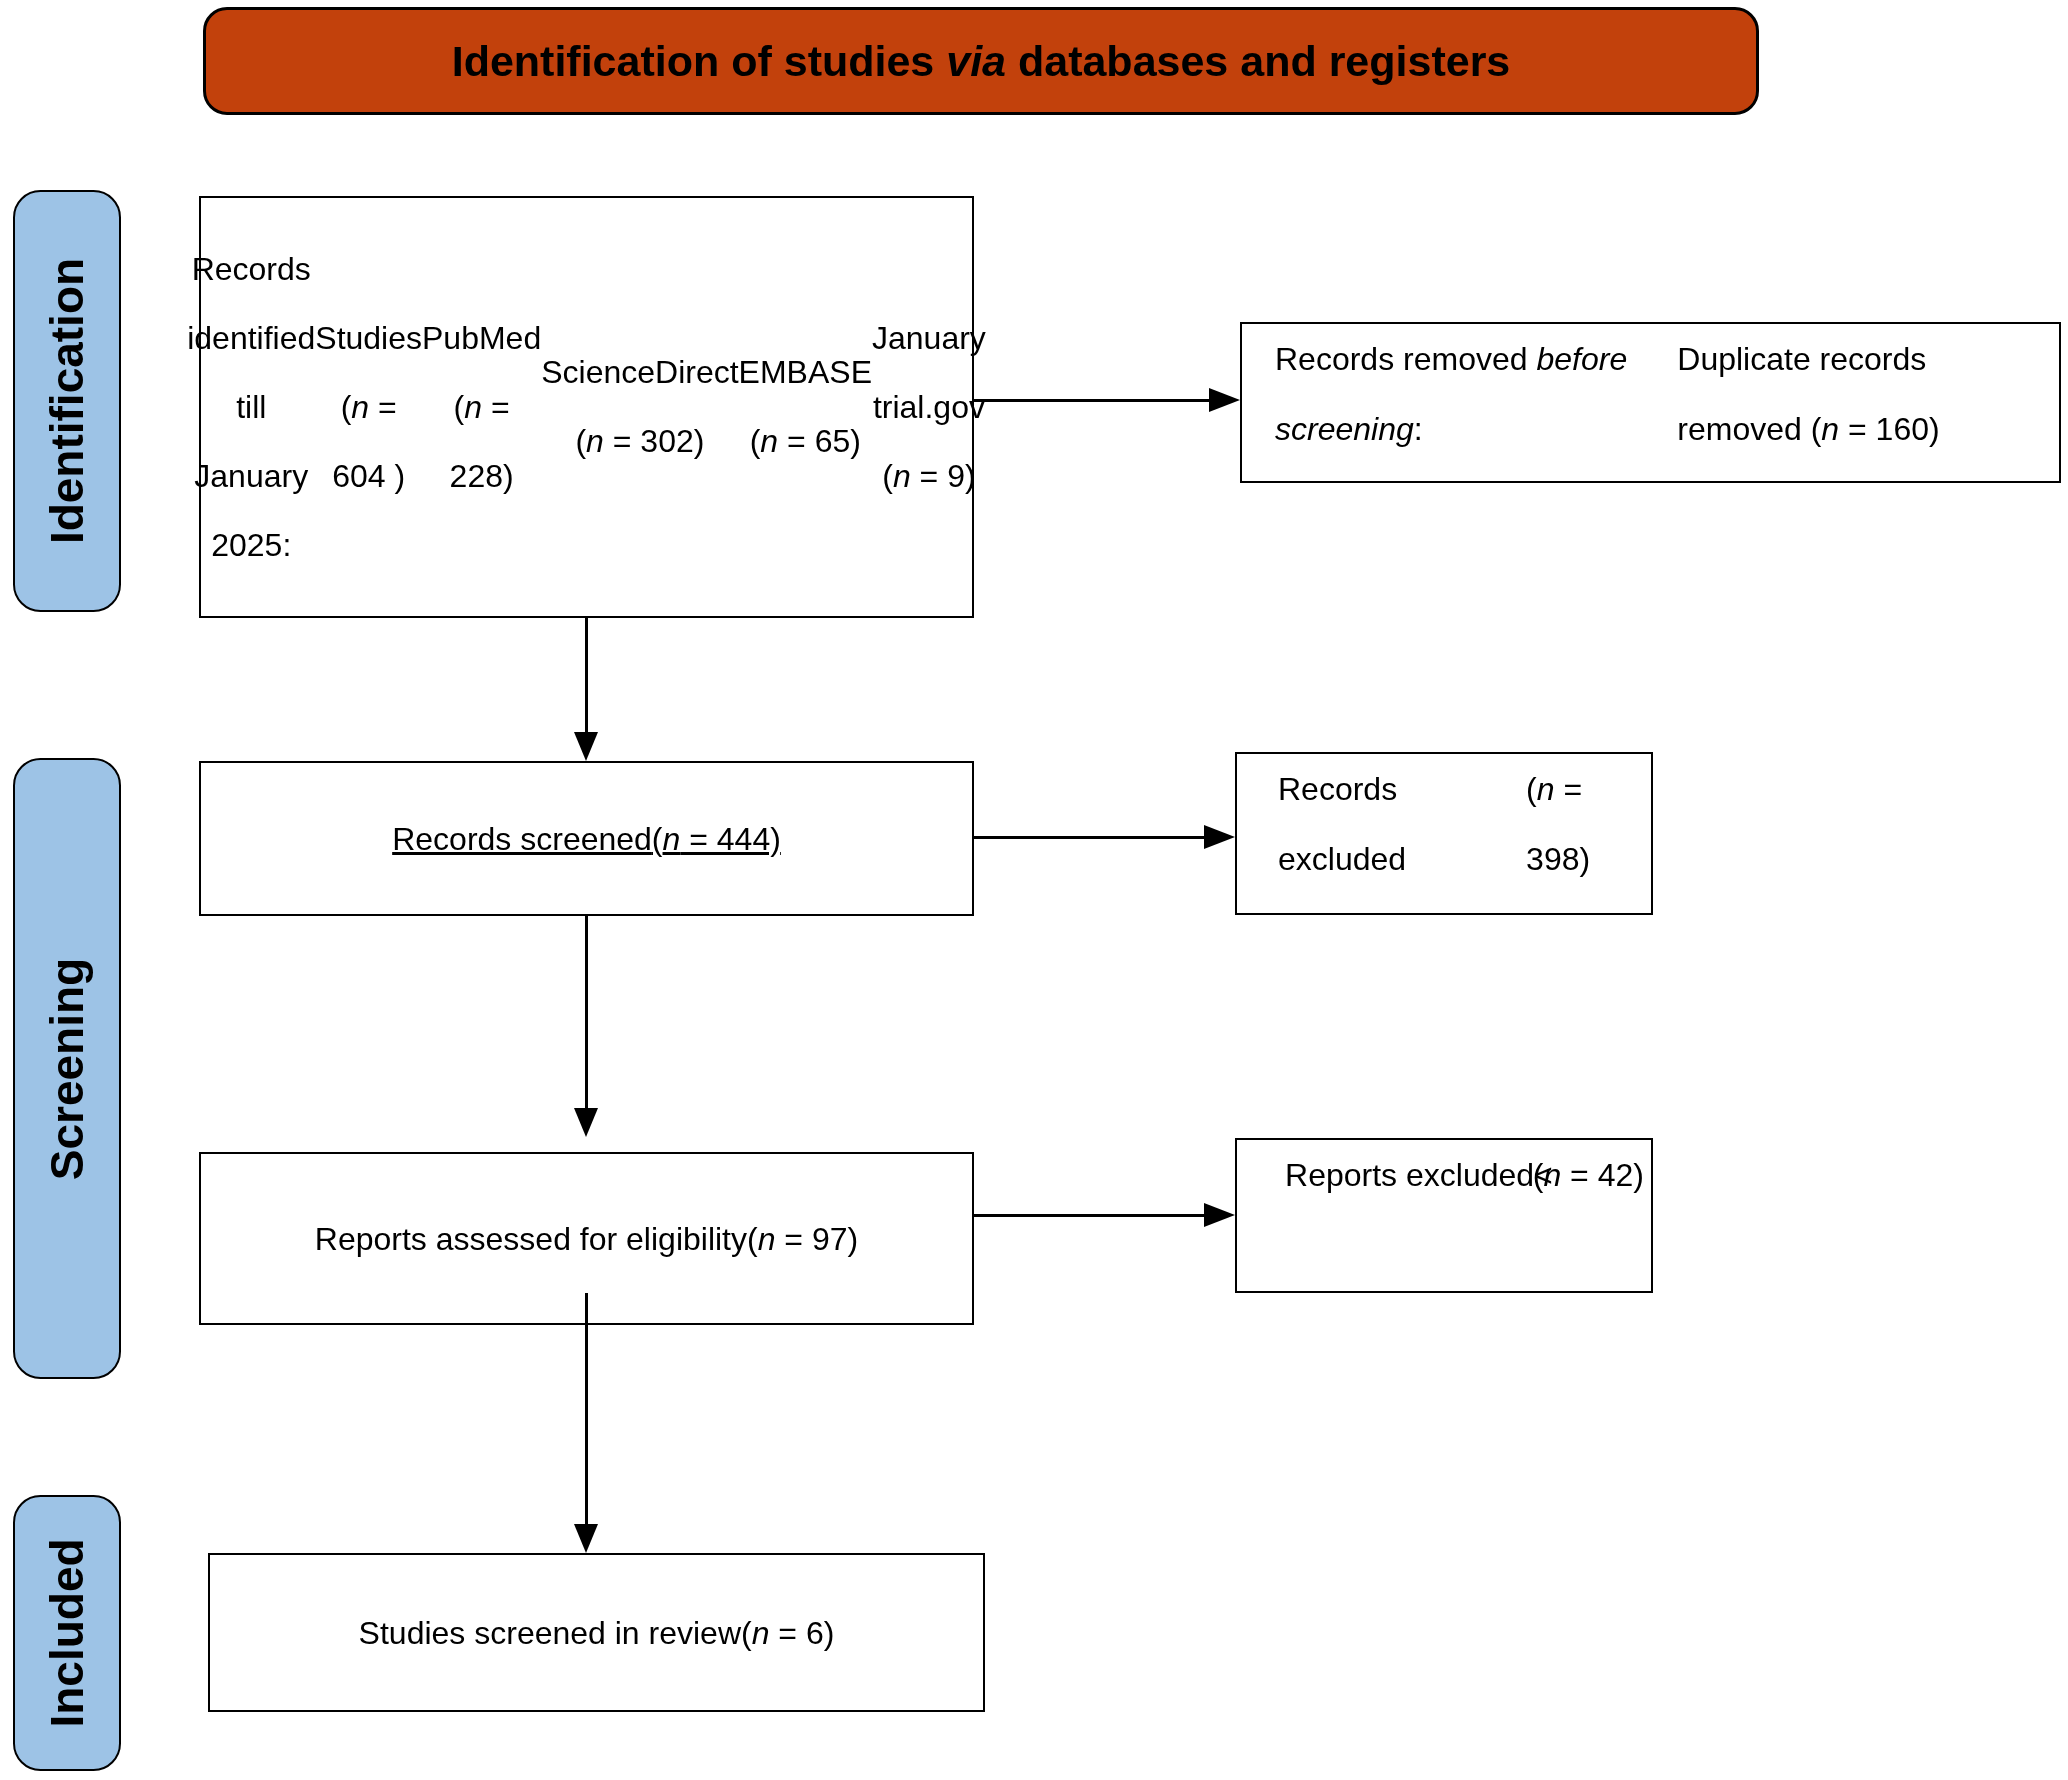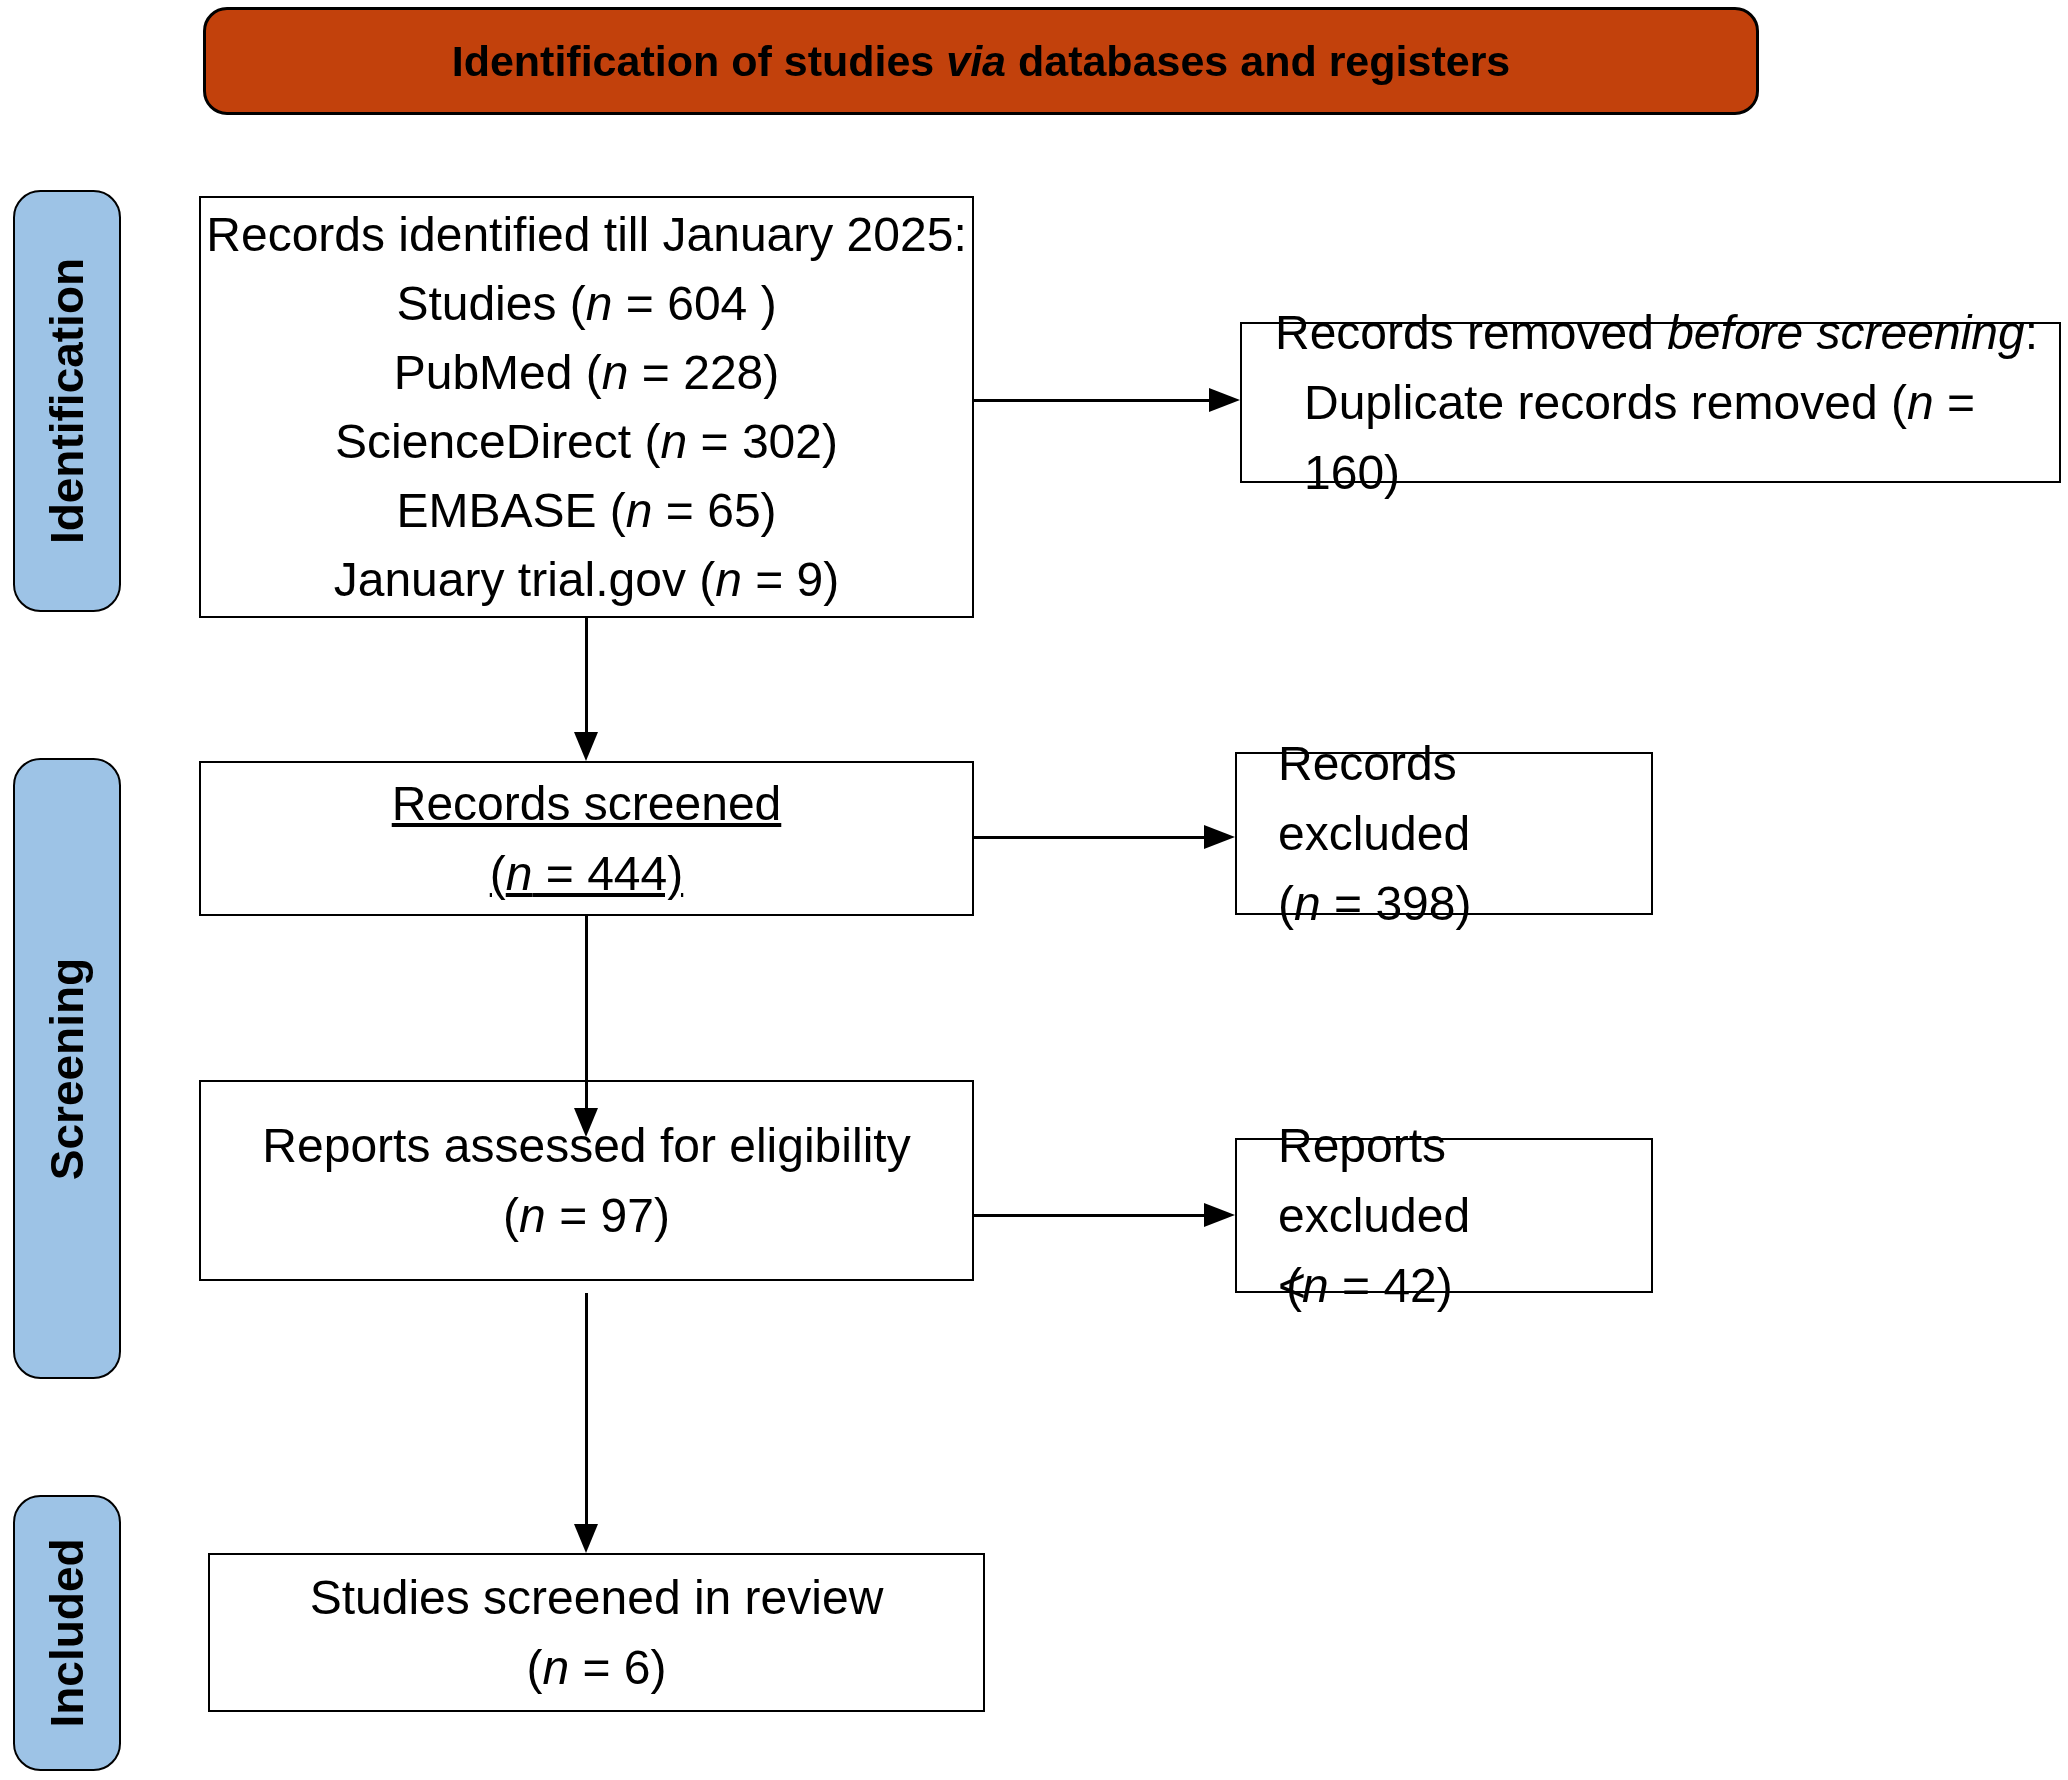--- a/index.html
+++ b/index.html
@@ -44,22 +44,22 @@
     font-weight: bold;
     font-size: 46px;
   }
 
   
   .box {
     position: absolute;
     background: #ffffff;
     border: 2.7px solid #000;
     box-sizing: border-box;
-    display: flex; flex-direction: column; justify-content: center;
-    font-size: 48px;
+    display: flex; flex-direction: row; justify-content: center;
+    font-size: 32px;
   }
   .box .line { white-space: pre-wrap; line-height: 70px; }
   .box.center { align-items: center; text-align: center; }
   .box.left   { align-items: flex-start; text-align: left; }
   .box .it { font-style: italic; }
   .box .indent { padding-left: 29px; }
   .tall .line { line-height: 69px; }
 
   
   .hline { position: absolute; height: 2.7px; background: #000; }
@@ -113,21 +113,21 @@
   <div class="box center" style="left:199px; top:761px; width:775px; height:155px;text-decoration:underline;">
     <div class="line"><span>Records screened</span><span class="it"></span><span></span></div>
     <div class="line"><span>(</span><span class="it">n</span><span> = 444)</span></div>
   </div>
 
   <div class="box left" style="left:1235px; top:752px; width:418px; height:163px; padding-left:41px;">
     <div class="line"><span>Records excluded</span><span class="it"></span><span></span></div>
     <div class="line"><span>(</span><span class="it">n</span><span> = 398)</span></div>
   </div>
 
-  <div class="box center" style="left:199px; top:1080px; width:775px; height:201px;">
+  <div class="box center" style="left:199px; top:1152px; width:775px; height:173px;">
     <div class="line"><span>Reports assessed for eligibility</span><span class="it"></span><span></span></div>
     <div class="line"><span>(</span><span class="it">n</span><span> = 97)</span></div>
   </div>
 
   <div class="box left" style="left:1235px; top:1138px; width:418px; height:155px; padding-left:41px;">
     <div class="line"><span>Reports excluded</span><span class="it"></span><span></span></div>
     <div class="line">&lt;<span style="margin-left:-20px">(</span><span class="it">n</span><span> = 42)</span></div>
   </div>
 
   <div class="box center" style="left:208px; top:1553px; width:777px; height:159px;">

